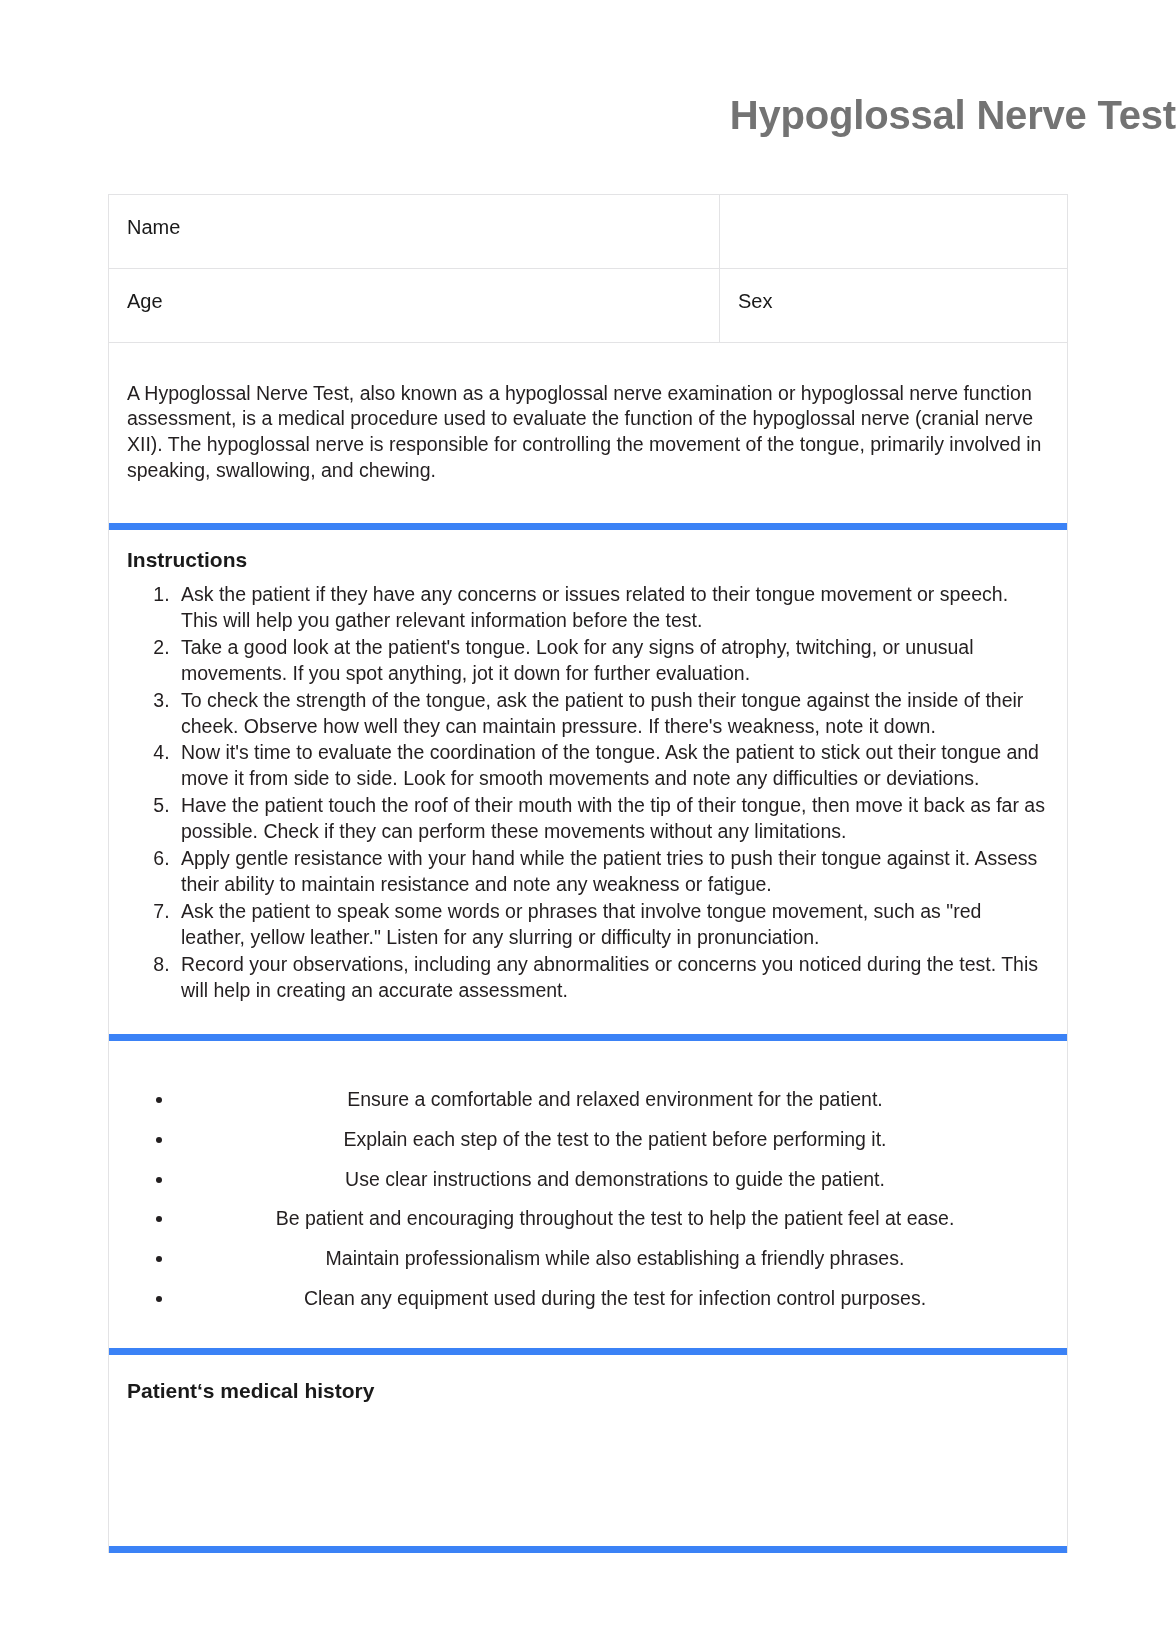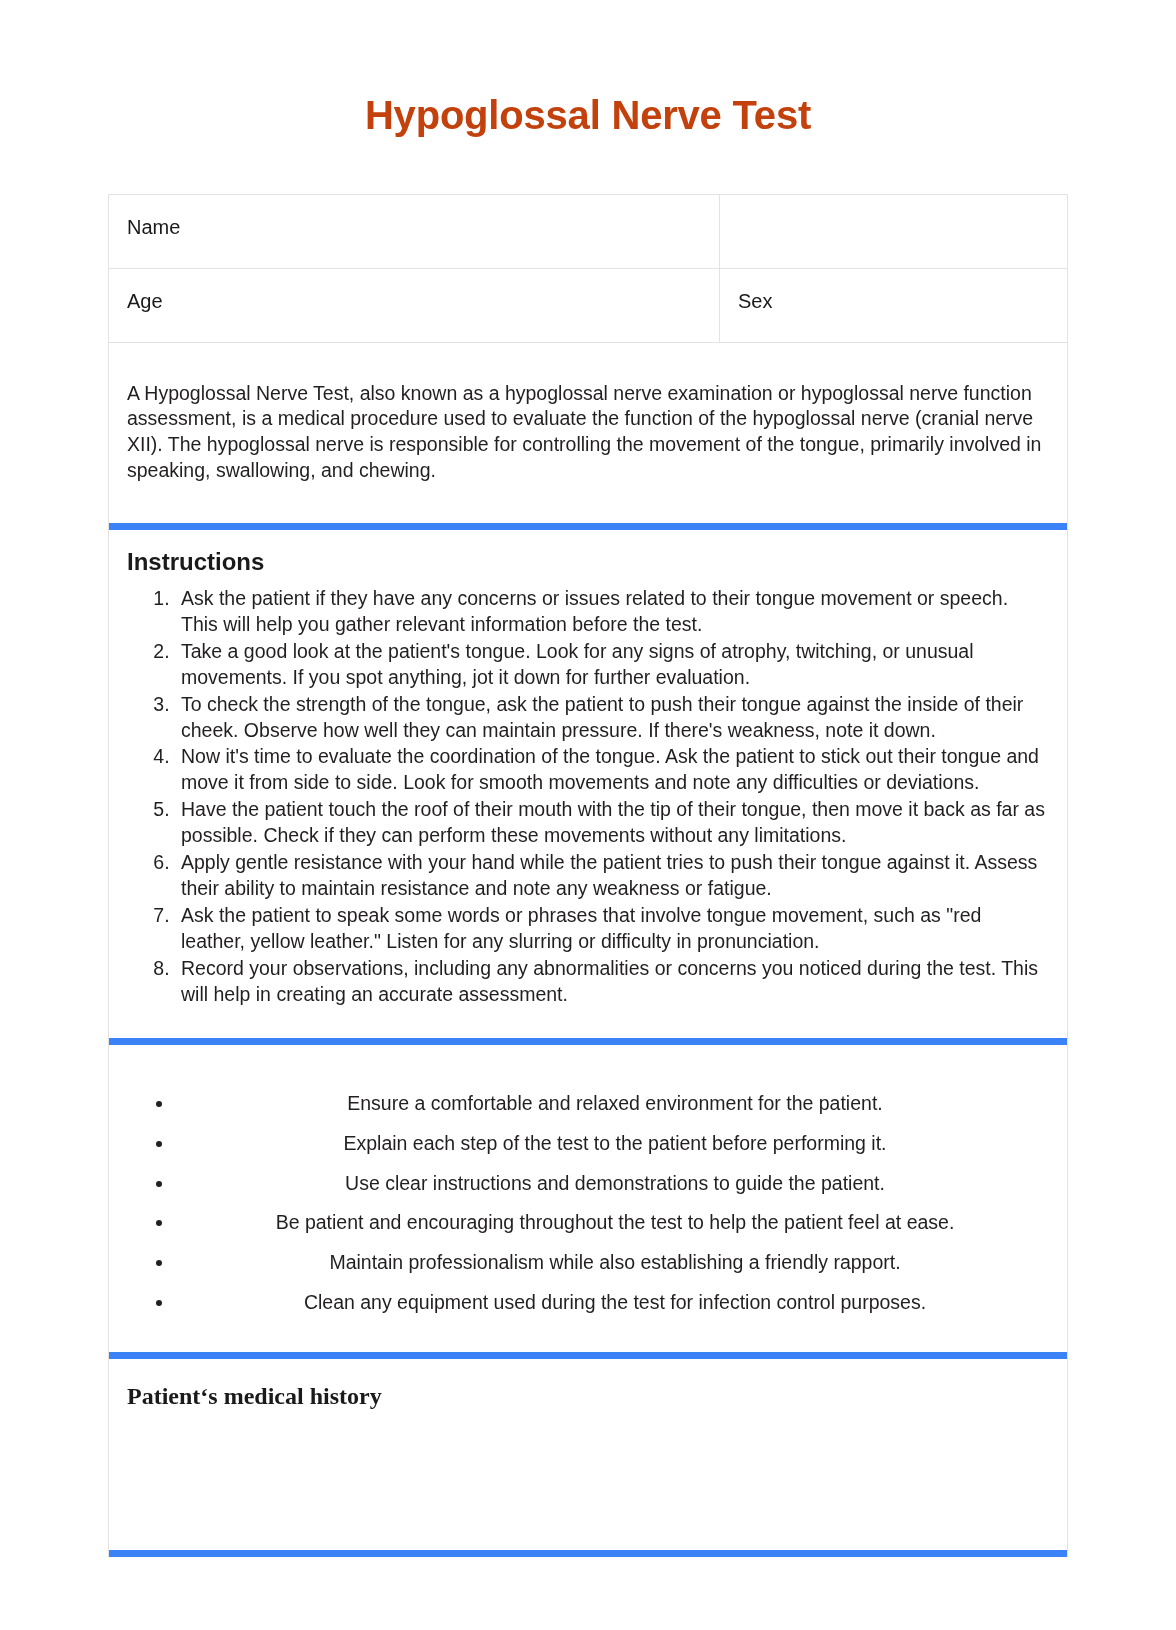--- a/index.html
+++ b/index.html
@@ -15,27 +15,27 @@
     color: #231f20;
     overflow: hidden;
   }
   .page {
     width: 1176px;
     height: 1630px;
     padding: 0;
     position: relative;
   }
   .title {
-    text-align: center;
+    text-align: right;
     font-size: 40px;
     font-weight: bold;
     letter-spacing: -0.2px;
     margin: 93px 0 0 0;
     line-height: 1.1;
-    color: #c2410c;
+    color: #737373;
   }
   .form {
     margin: 57px 108px 0 108px;
     border-top: 1px solid #e3e3e5;
     border-left: 1px solid #e3e3e5;
     border-right: 1px solid #e3e3e5;
   }
   .row {
     display: flex;
     border-bottom: 1px solid #e3e3e5;
@@ -60,21 +60,21 @@
   .block {
     border-bottom: 7px solid #3b82f6;
     padding: 18px 18px 20px 18px;
   }
   .intro {
     font-size: 19.5px;
     line-height: 1.32;
     color: #231f20;
   }
   .section-heading {
-    font-size: 24px;
+    font-size: 21px;
     font-weight: bold;
     color: #1a1a1a;
     margin: 0 0 10px 0;
   }
   ol.steps {
     margin: 8px 0 4px 0;
     padding-left: 48px;
     font-size: 19.5px;
     line-height: 1.33;
   }
@@ -97,21 +97,20 @@
   .block-instructions {
     padding-bottom: 26px;
   }
   .block-reminders {
     padding-top: 24px;
     padding-bottom: 22px;
   }
   .block-history {
     padding-top: 24px;
     min-height: 198px;
-    font-family: Liberation Serif, serif;
   }
 </style>
 </head>
 <body>
 
 <div class="page">
 
   <h1 class="title">Hypoglossal Nerve Test</h1>
 
   <div class="form">
@@ -151,21 +150,21 @@
         <li>Record your observations, including any abnormalities or concerns you noticed during the test. This will help in creating an accurate assessment.</li>
       </ol>
     </div>
 
     <div class="block block-reminders">
       <ul class="reminders">
         <li>Ensure a comfortable and relaxed environment for the patient.</li>
         <li>Explain each step of the test to the patient before performing it.</li>
         <li>Use clear instructions and demonstrations to guide the patient.</li>
         <li>Be patient and encouraging throughout the test to help the patient feel at ease.</li>
-        <li>Maintain professionalism while also establishing a friendly rapport.</li>
+        <li>Maintain professionalism while also establishing a friendly phrases.</li>
         <li>Clean any equipment used during the test for infection control purposes.</li>
       </ul>
     </div>
 
     <div class="block block-history">
       <div class="section-heading">Patient‘s medical history</div>
       <div class="field-value"></div>
     </div>
 
   </div>

